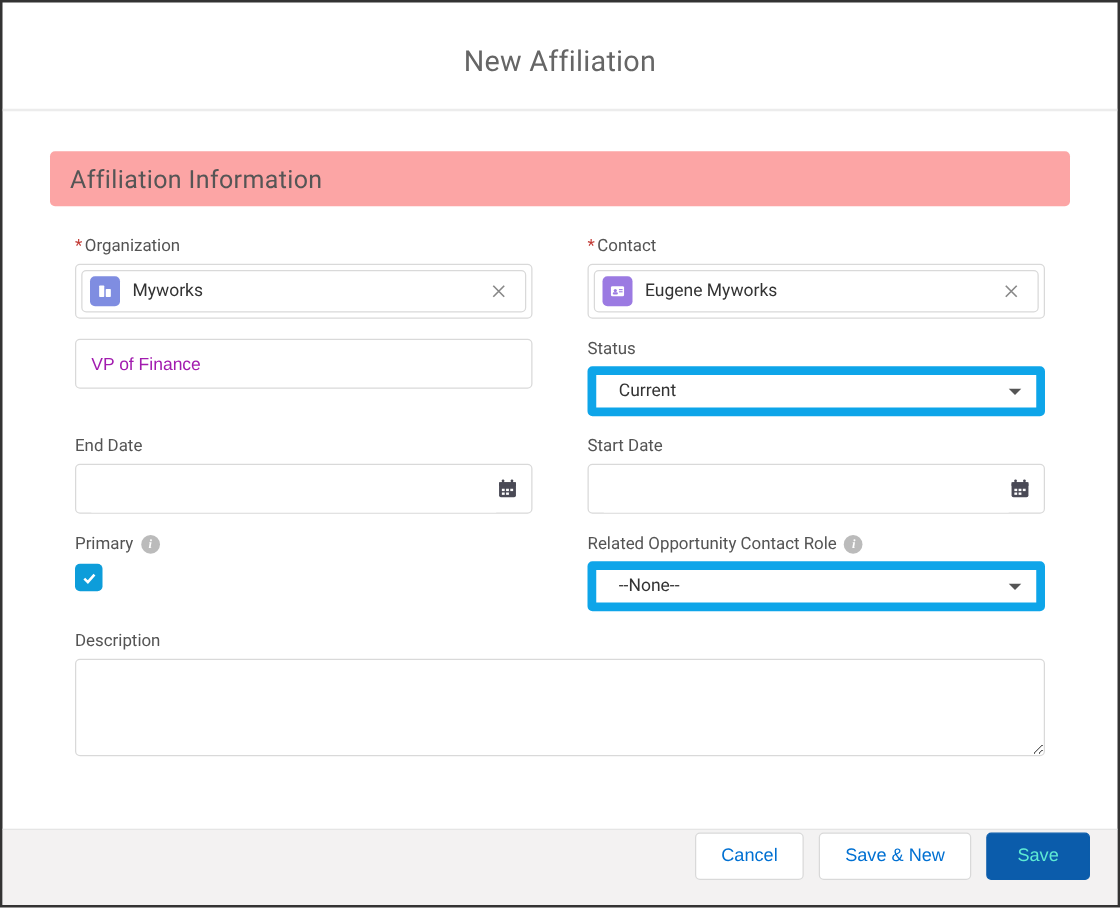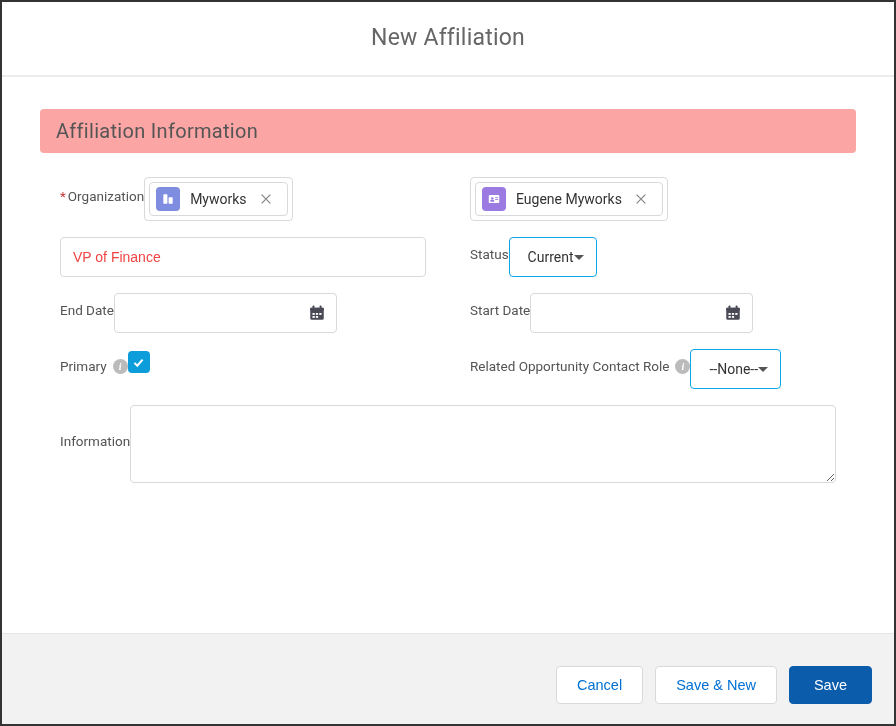--- a/index.html
+++ b/index.html
@@ -10,20 +10,21 @@
       width: 896px;
       height: 726px;
       border: 2px solid #333;
       overflow: hidden;
       position: relative;
     }
     .modal-header {
       text-align: center;
       padding: 22px 0 24px;
       border-bottom: 2px solid #ececec;
+      margin-top: 12px;
     }
     .modal-title {
       font-size: 23px;
       font-weight: 400;
       color: #666;
       letter-spacing: 0.2px;
     }
     .modal-body {
       padding: 32px 38px 20px;
     }
@@ -39,21 +40,21 @@
       color: #555;
       letter-spacing: 0.3px;
     }
     .form-grid {
       display: grid;
       grid-template-columns: 1fr 1fr;
       column-gap: 44px;
       row-gap: 16px;
       padding: 0 20px;
     }
-    .field { display: flex; flex-direction: row; }
+    .field { display: flex; flex-direction: column; }
     .field-label {
       font-size: 13.5px;
       color: #545454;
       margin-bottom: 6px;
       display: flex;
       align-items: center;
       gap: 6px;
     }
     .req-asterisk { color: #c23934; margin-right: 2px; }
     .lookup-pill-wrap {
@@ -89,26 +90,26 @@
       display: flex; align-items: center; justify-content: center;
       cursor: pointer; color: #888;
     }
     .lookup-clear svg { width: 14px; height: 14px; stroke: #888; stroke-width: 1.5; fill: none; }
     .text-input {
       border: 1px solid #d9d9d9;
       border-radius: 4px;
       height: 40px;
       padding: 0 12px;
       font-size: 14px;
-      color: #ef4444;
+      color: #a21caf;
       width: 100%;
       background: #fff;
     }
     .select-wrap {
-      border: 1px solid #0ea5e9;
+      border: 7px solid #0ea5e9;
       border-radius: 4px;
       height: 40px;
       padding: 0 12px 0 18px;
       display: flex; align-items: center; justify-content: space-between;
       background: #fff;
       cursor: pointer;
     }
     .select-text { font-size: 14px; color: #333; }
     .caret-down {
       width: 0; height: 0;
@@ -151,39 +152,39 @@
       padding: 10px 12px;
       font-size: 14px;
       font-family: inherit;
       resize: both;
     }
     .modal-footer {
       position: absolute;
       bottom: 0; left: 0; right: 0;
       background: #f3f2f2;
       border-top: 1px solid #e5e5e5;
-      padding: 32px 22px 20px;
+      padding: 2px 22px 20px;
       display: flex;
       justify-content: flex-end;
       gap: 12px;
     }
     .btn {
       height: 38px;
       padding: 0 20px;
       border-radius: 4px;
       font-size: 14.5px;
       cursor: pointer;
       border: 1px solid #d9d9d9;
       background: #fff;
       color: #0070d2;
     }
     .btn-primary {
       background: #0b5cab;
       border-color: #0b5cab;
-      color: #ffffff;
+      color: #5eead4;
       padding: 0 24px;
     }
   </style>
 </head>
 <body>
 
 <div class="modal-header">
   <h1 class="modal-title">New Affiliation</h1>
 </div>
 
@@ -210,20 +211,23 @@
           <span class="lookup-clear">
             <svg viewBox="0 0 16 16">
                 <path d="M3 3 L13 13 M13 3 L3 13"></path>
               </svg>
           </span>
         </div>
       </div>
     </div>
 
     <div class="field">
+      <label class="field-label">
+        <span><span class="req-asterisk">*</span><span>Contact</span></span>
+      </label>
       <div class="lookup-pill-wrap">
         <div class="lookup-pill">
           <span class="lookup-icon contact">
             <svg viewBox="0 0 24 24">
                 <rect x="3" y="5" width="18" height="14" rx="2"></rect>
                 <circle cx="9" cy="11" r="2.2" fill="#9b7ae2"></circle>
                 <rect x="5.5" y="13.5" width="7" height="3" rx="1.5" fill="#9b7ae2"></rect>
                 <rect x="14" y="9" width="5" height="1.5" fill="#9b7ae2"></rect>
                 <rect x="14" y="12" width="5" height="1.5" fill="#9b7ae2"></rect>
               </svg>
@@ -303,21 +307,21 @@
         <span>Related Opportunity Contact Role</span>
         <span class="help-icon">i</span>
       </label>
       <div class="select-wrap">
         <span class="select-text">--None--</span>
         <span class="caret-down"></span>
       </div>
     </div>
 
     <div class="field full-row">
-      <label class="field-label">Information</label>
+      <label class="field-label">Description</label>
       <textarea class="textarea" style=""></textarea>
     </div>
 
   </div>
 </div>
 
 <div class="modal-footer">
   <button class="btn">Cancel</button>
   <button class="btn">Save &amp; New</button>
   <button class="btn btn-primary">Save</button>

